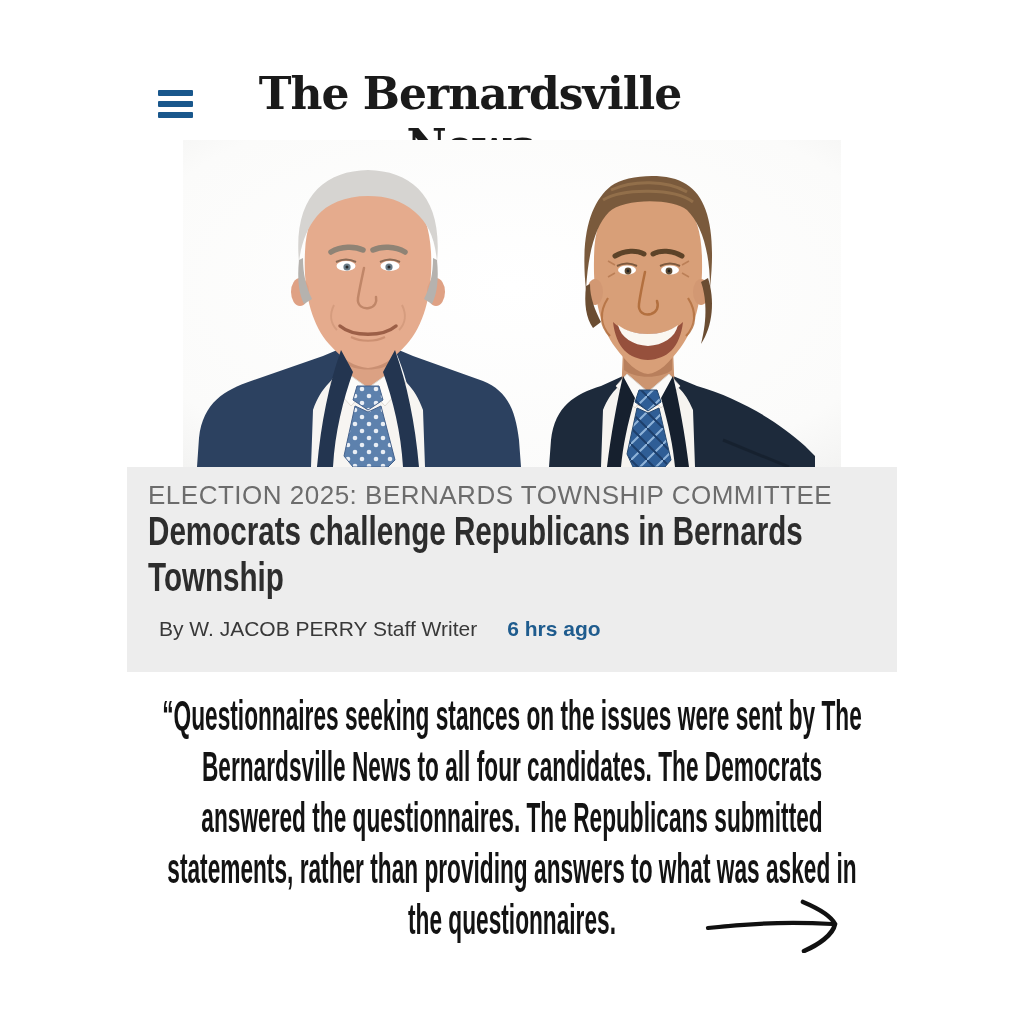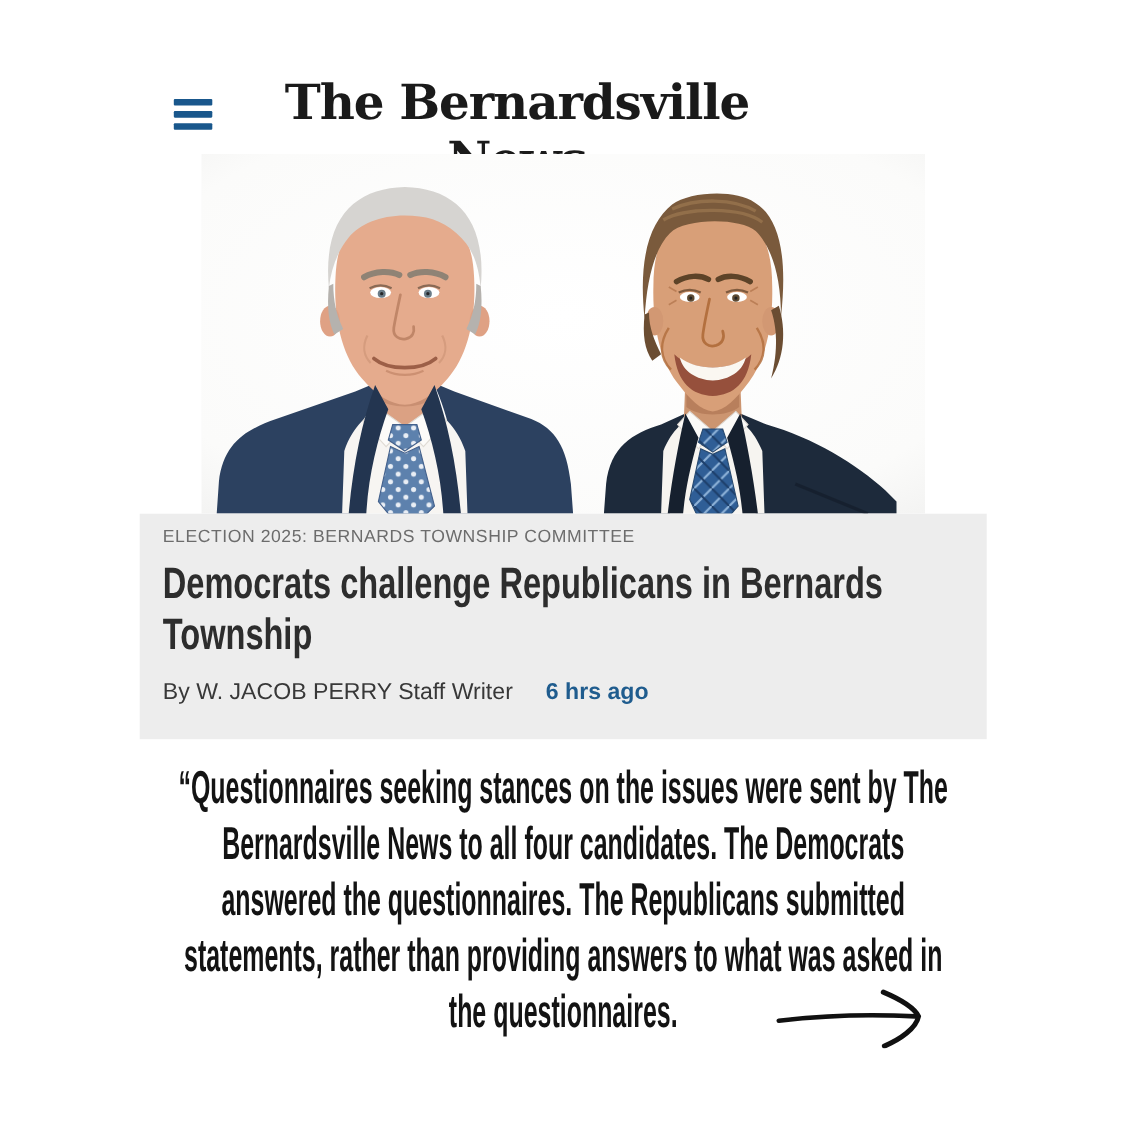--- a/index.html
+++ b/index.html
@@ -21,27 +21,27 @@
   .menu-btn span{display:block;width:35px;height:6px;border-radius:1px;background:var(--accent-blue);}
   .masthead-title{left:190px;top:68px;width:560px;text-align:center;
     font-family:"DejaVu Serif","Liberation Serif",serif;font-weight:700;
     font-size:44px;line-height:52px;letter-spacing:-1px;color:#1a1a1a;}
 
   
   .photo{left:183px;top:140px;width:658px;height:327px;overflow:hidden;background:#fdfdfd;}
 
   
   .article-header{left:127px;top:467px;width:770px;height:205px;background:var(--header-bg);}
-  .category{position:absolute;left:21px;top:13px;font-size:16px;letter-spacing:.5px;
+  .category{position:absolute;left:21px;top:13px;font-size:26px;letter-spacing:.5px;
     color:var(--category-gray);white-space:nowrap;}
   .headline{position:absolute;left:21px;top:41px;width:1000px;
     font-size:40px;line-height:46px;font-weight:700;color:var(--headline-dark);
     transform:scaleX(.74);transform-origin:0 0;}
   .byline-row{position:absolute;left:21px;top:150px;font-size:21px;white-space:nowrap;}
-  .byline{color:#383838;}
+  .byline{color:#383838;margin-left:11px;}
   .timestamp{color:var(--timestamp-blue);font-weight:700;margin-left:30px;}
 
   
   .quote{top:690px;left:50%;width:1340px;text-align:center;
     font-weight:700;font-size:42px;line-height:51px;color:var(--text-black);
     transform:translateX(-50%) scaleX(.54);transform-origin:center top;}
 
   .arrow{left:700px;top:897px;width:158px;height:56px;}
 </style>
 </head>

